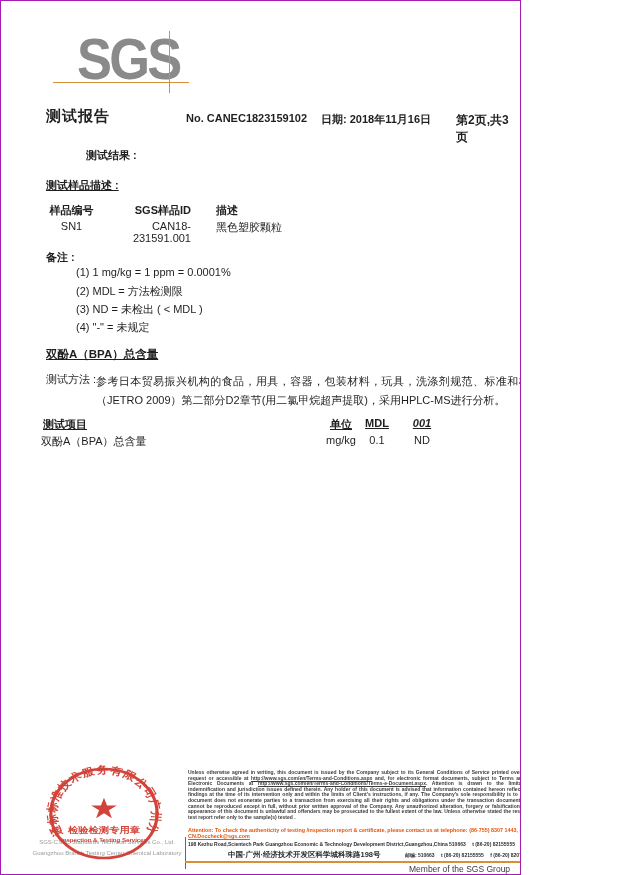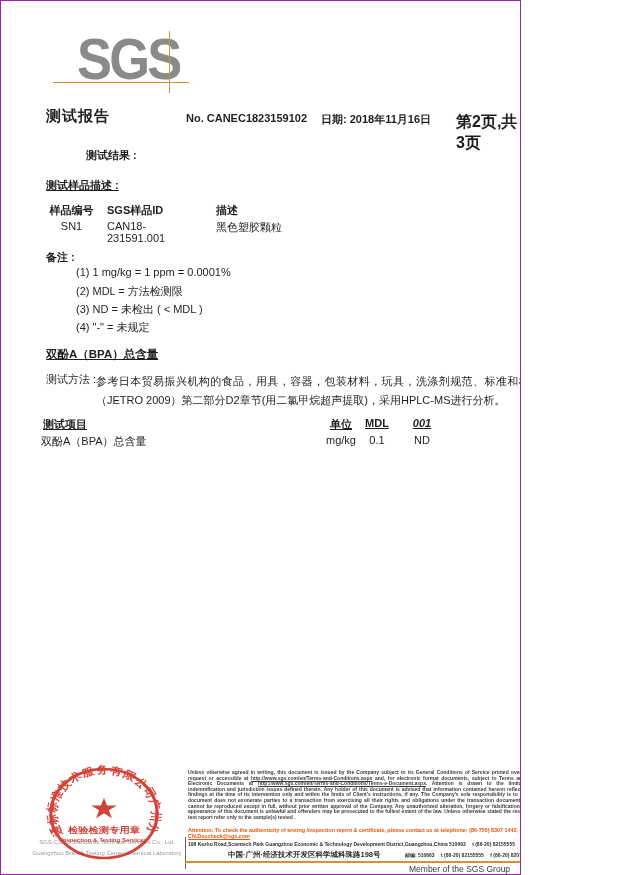--- a/index.html
+++ b/index.html
@@ -26,35 +26,35 @@
     color: #8a8a8a; letter-spacing: -3px;
     line-height: 48px;
     transform: scaleX(0.92); transform-origin: left top;
   }
   .logo-hline { left: 52px; top: 81px; width: 136px; height: 1px; background: #d98f35; }
   .logo-vline { left: 168px; top: 30px; width: 1px; height: 62px; background: #d98f35; }
 
   .report-title { left: 45px; top: 106px; font-size: 15px; font-weight: bold; letter-spacing: 1px; }
   .report-no   { left: 185px; top: 111px; font-size: 11px; font-weight: bold; }
   .report-date { left: 320px; top: 111px; font-size: 11px; font-weight: bold; }
-  .report-page { left: 455px; top: 111px; font-size: 16px; font-weight: bold; }
+  .report-page { left: 455px; top: 111px; font-size: 12px; font-weight: bold; }
 
   
   .lbl { font-size: 11px; font-weight: bold; }
   .u { text-decoration: underline; }
   .results-lbl { left: 45px; top: 147px; margin-left: 40px; }
   .sampledesc-lbl { left: 45px; top: 177px; }
   .remarks-lbl { left: 45px; top: 249px; }
   .bpa-heading { left: 45px; top: 346px; font-size: 11.5px; }
 
   
   .s-head { top: 202px; }
   .s-row  { top: 219px; }
   .s-c1 { left: 33px;  width: 75px; text-align: center; }
-  .s-c2 { left: 106px; width: 84px; text-align: left; }
+  .s-c2 { left: 106px; width: 84px; text-align: right; }
   .s-c3 { left: 215px; }
   .cell { position: absolute; font-size: 11px; }
   .s-head .cell { font-weight: bold; }
 
   
   .remark { left: 75px; font-size: 11px; text-align: right; }
 
   
   .method-lbl { left: 45px; top: 371px; }
   .method-text {

